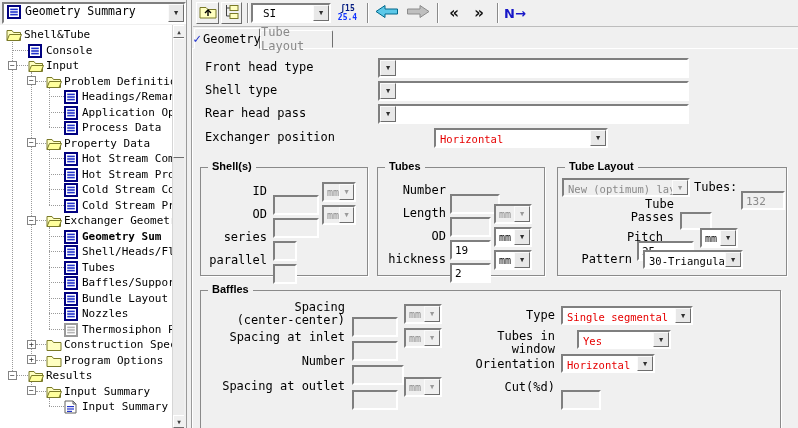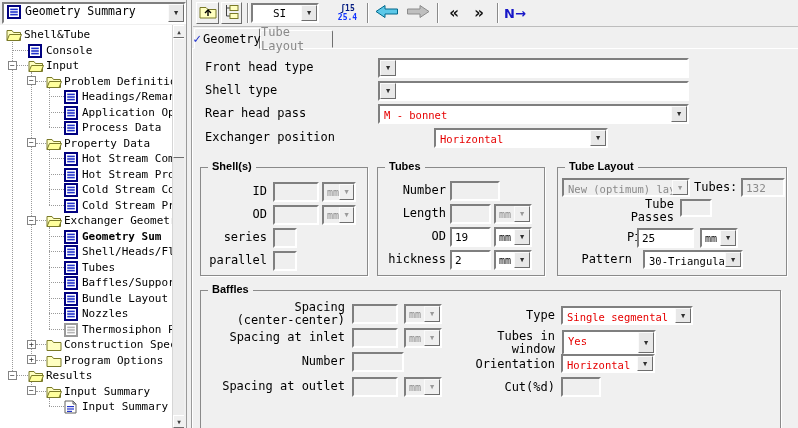--- a/index.html
+++ b/index.html
@@ -29,38 +29,38 @@
   .scr-btn { position:absolute; left:0; width:12px; height:13px; background:#f0f0f0; border:1px solid; border-color:#ffffff #6e6e6e #6e6e6e #ffffff; font-size:6px; color:#404040; text-align:center; line-height:11px; }
   #scr-thumb { position:absolute; left:0; top:13px; width:12px; height:120px; background:#f0f0f0; border:1px solid; border-color:#ffffff #6e6e6e #6e6e6e #ffffff; }
 
   
   #splitter { left:186px; top:0; width:6px; height:428px; background:#f0f0f0; border-left:1px solid #9a9a9a; border-right:1px solid #9a9a9a; }
 
   
   #toolbar { left:193px; top:0; width:605px; height:27px; background:#f0f0f0; border-bottom:1px solid #bdbdbd; }
   .tb-sep { position:absolute; top:3px; width:2px; height:20px; border-left:1px solid #8a8a8a; border-right:1px solid #ffffff; }
   .tb-btn { position:absolute; display:flex; align-items:center; justify-content:center; }
-  #units-combo { left:58px; top:3px; width:68px; height:20px; display:flex; align-items:center; padding-left:20px; }
+  #units-combo { left:58px; top:3px; width:80px; height:20px; display:flex; align-items:center; padding-left:10px; }
   #units-combo .txt { font-size:11px; flex:1; }
   .chev { font:bold 15px "DejaVu Sans",sans-serif; color:#111; letter-spacing:-1px; }
   #n-btn span { font:bold 13px "DejaVu Sans",sans-serif; color:#1717c8; }
   #uc-top { display:block; font:bold 8px "DejaVu Sans Mono",monospace; color:#00187f; line-height:8px; }
   #uc-bot { display:block; font:bold 8px "DejaVu Sans Mono",monospace; color:#1133ff; line-height:9px; }
 
   
   #content { left:192px; top:48px; width:606px; height:380px; background:#f0f0f0; border-top:1px solid #ffffff; border-left:1px solid #ffffff; }
   .tab { position:absolute; background:#f0f0f0; border:1px solid; border-color:#ffffff #707070 #f0f0f0 #ffffff; border-radius:2px 2px 0 0; display:flex; align-items:center; justify-content:center; font-size:12px; }
   #tab-geometry { left:194px; top:28px; width:66px; height:21px; z-index:3; }
   #tab-tubelayout { left:260px; top:30px; width:73px; height:18px; color:#8a8a8a; }
   #tab-check { color:#2233cc; font-weight:bold; font-size:13px; margin-right:2px; }
 
   
   .lbl { position:absolute; font-size:12px; color:#000; white-space:pre-line; line-height:13px; }
   .rlbl { text-align:right; }
-  .fld { position:absolute; height:20px; background:#fff; border:2px solid; border-color:#7f7f7f #ffffff #ffffff #7f7f7f; font-size:11px; padding:2px 3px 0; color:#000; }
+  .fld { position:absolute; height:20px; background:#fff; border:2px solid; border-color:#7f7f7f #ffffff #ffffff #7f7f7f; font-size:11px; padding:2px 3px 0; color:#000;margin-top:13px; }
   .fld.dis { background:#efefef; color:#8a8a8a; }
   .combo { position:absolute; height:20px; background:#fff; border:2px solid; border-color:#7f7f7f #ffffff #ffffff #7f7f7f; display:flex; }
   .combo .txt { flex:1; font-size:10.5px; padding:3px 0 0 4px; white-space:nowrap; overflow:hidden; }
   .combo .red { color:#e60000; }
   .combo.dis { background:#efefef; }
   .combo.dis .txt { color:#8a8a8a; }
   .combo.dis .arrowbtn { color:#9a9a9a; background:#efefef; }
   .ucombo { position:absolute; width:38px; height:20px; background:#fff; border:2px solid; border-color:#7f7f7f #ffffff #ffffff #7f7f7f; display:flex; }
   .ucombo .txt { flex:1; font-size:10px; padding:3px 0 0 3px; }
   .ucombo.dis { background:#efefef; }
@@ -401,21 +401,20 @@
 <div class="lbl" style="left:205px;top:61px">Front head type</div>
 <div class="combo" style="left:378px;top:58px;width:311px">
     <span class="arrowbtn">▼</span>
 </div>
 <div class="lbl" style="left:205px;top:84px">Shell type</div>
 <div class="combo" style="left:378px;top:81px;width:311px">
     <span class="arrowbtn">▼</span>
 </div>
 <div class="lbl" style="left:205px;top:107px">Rear head pass</div>
 <div class="combo" style="left:378px;top:104px;width:311px">
-  <span class="txt red">M - bonnet</span>
     <span class="arrowbtn">▼</span>
 </div>
 <div class="lbl" style="left:205px;top:131px">Exchanger position</div>
 <div class="combo" style="left:434px;top:128px;width:174px">
   <span class="txt red">Horizontal</span>
     <span class="arrowbtn">▼</span>
 </div>
 
 <div class="group" style="left:200px;top:167px;width:168px;height:109px">
   <span class="gtitle">Shell(s)</span>
@@ -510,21 +509,21 @@
     <span class="arrowbtn">▼</span>
   </div>
 
 <div class="lbl rlbl" style="left:435px;top:309px;width:120px">Type</div>
 <div class="combo" style="left:561px;top:306px;width:132px;height:19px">
   <span class="txt red">Single segmental</span>
     <span class="arrowbtn">▼</span>
 </div>
 <div class="lbl rlbl" style="left:435px;top:330px;width:120px">Tubes in
 window</div>
-<div class="combo" style="left:562px;top:330px;width:94px;height:25px">
+<div class="combo" style="left:577px;top:330px;width:94px;height:19px">
   <span class="txt red">Yes</span>
     <span class="arrowbtn">▼</span>
 </div>
 <div class="lbl rlbl" style="left:435px;top:358px;width:120px">Orientation</div>
 <div class="combo" style="left:561px;top:354px;width:94px;height:19px">
   <span class="txt red">Horizontal</span>
     <span class="arrowbtn">▼</span>
 </div>
 <div class="lbl rlbl" style="left:435px;top:381px;width:120px">Cut(%d)</div>
 <div class="fld dis" style="left:561px;top:377px;width:40px"></div>

